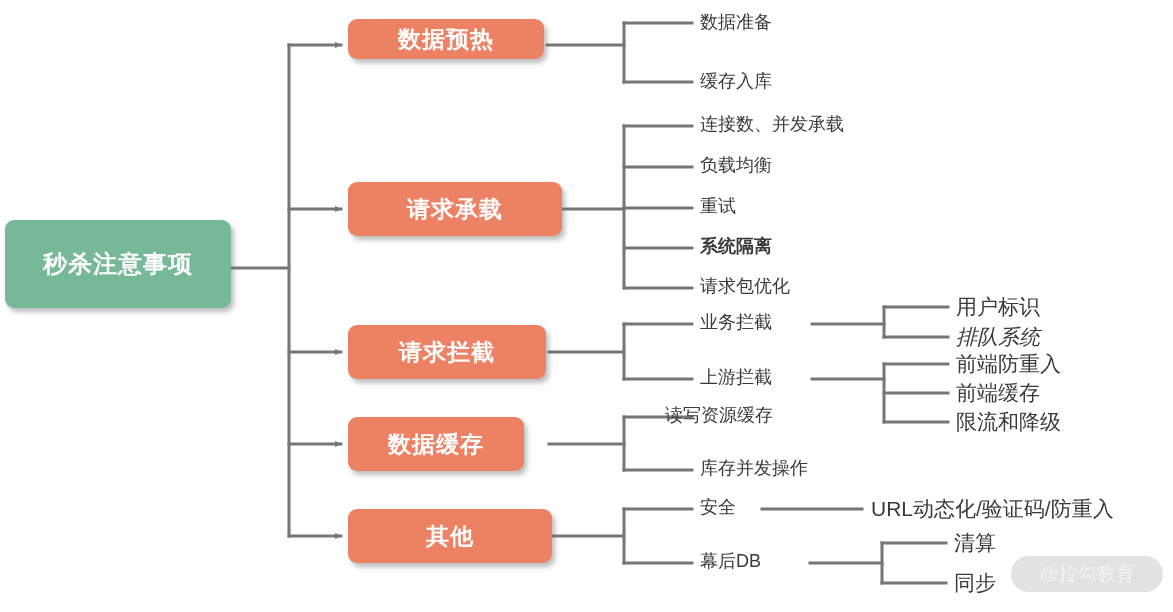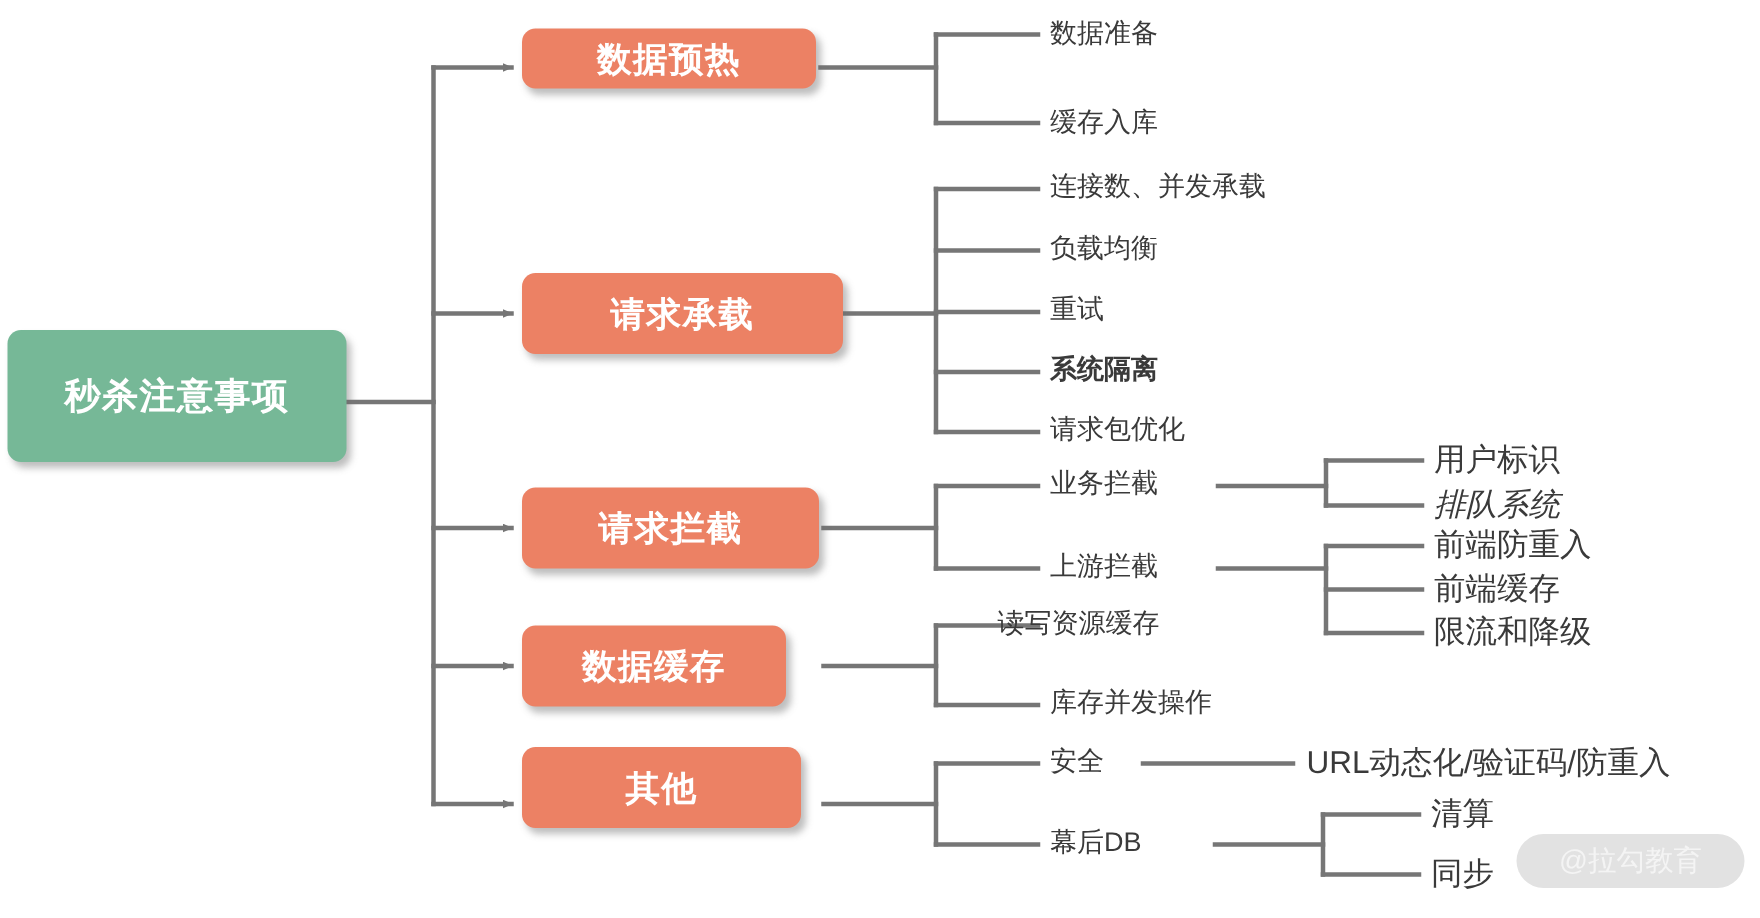--- a/index.html
+++ b/index.html
@@ -152,21 +152,21 @@
   </div>
 
   <div class="node-box node-branch" style="left:348px; top:325px; width:198px; height:54px;">
     <span>请求拦截</span>
   </div>
 
   <div class="node-box node-branch" style="left:348px; top:417px; width:176px; height:54px;">
     <span>数据缓存</span>
   </div>
 
-  <div class="node-box node-branch" style="left:348px; top:498px; width:186px; height:54px;justify-content:center;">
+  <div class="node-box node-branch" style="left:348px; top:509px; width:204px; height:54px;justify-content:center;">
     <span>其他</span>
   </div>
 
   <div class="leaf-label" style="left:700px; top:13px;">数据准备</div>
   <div class="leaf-label" style="left:700px; top:72px;">缓存入库</div>
 
   <div class="leaf-label" style="left:700px; top:115px;">连接数、并发承载</div>
   <div class="leaf-label" style="left:700px; top:156px;">负载均衡</div>
   <div class="leaf-label" style="left:700px; top:197px;">重试</div>
   <div class="leaf-label" style="left:700px; top:237px;font-weight:bold;">系统隔离</div>

